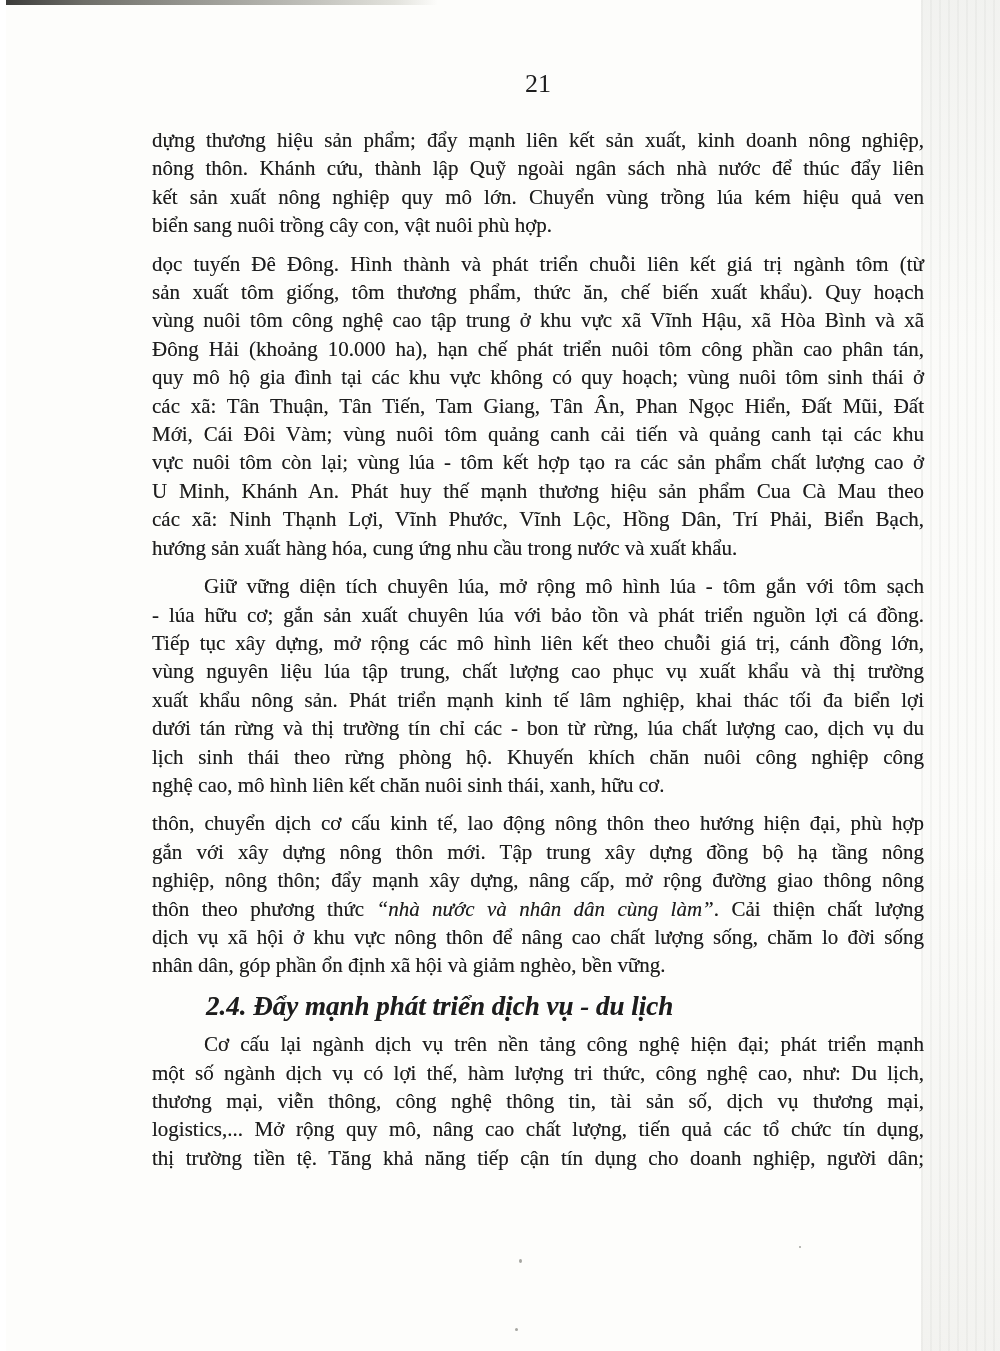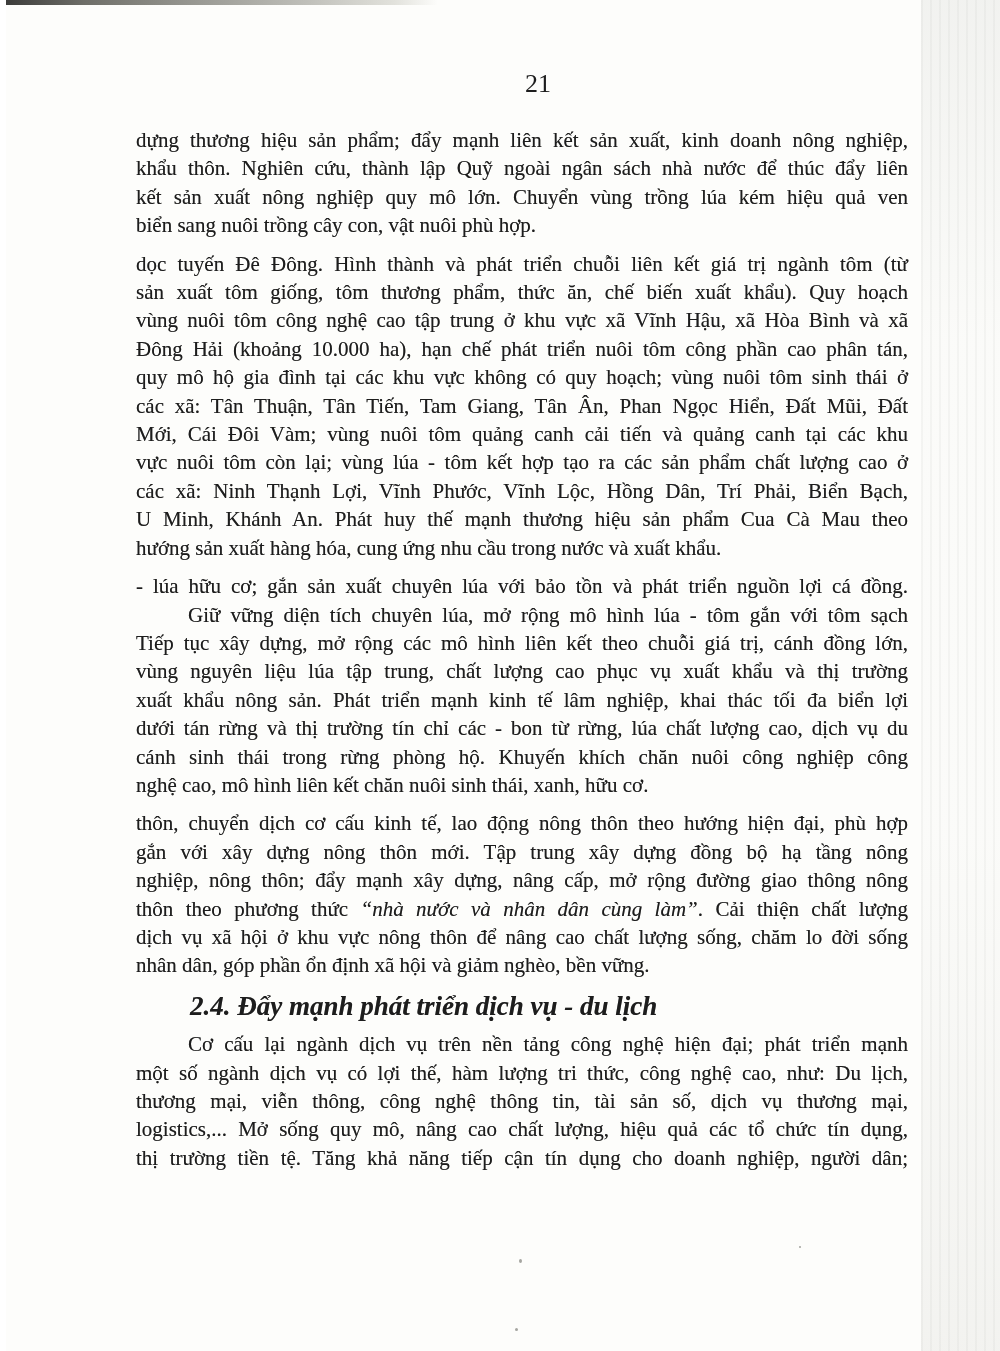--- a/index.html
+++ b/index.html
@@ -35,21 +35,21 @@
   .s1 { left: 513px; top: 1259px; width: 3px; height: 4px; }
   .s2 { left: 509px; top: 1328px; width: 3px; height: 3px; }
   .s3 { left: 793px; top: 1246px; width: 2px; height: 2px; }
 
   .pageno {
     position: absolute; top: 70px; left: 146px; width: 772px;
     text-align: center;
     font-size: 26px; line-height: 28px;
   }
   .text-block {
-    position: absolute; top: 126px; left: 130px; width: 772px;
+    position: absolute; top: 126px; left: 146px; width: 772px;
     font-size: 21px; line-height: 28.4px;
     text-shadow: 0 0 0.3px rgba(20,20,20,0.5);
   }
   .para { margin: 10px 0 0 0; }
   .para:first-child { margin-top: 0; }
   .jl { text-align: justify; text-align-last: justify; }
   .ll { text-align-last: left; }
   .ind { padding-left: 52px; }
   .heading {
     margin: 12px 0 7px 0;
@@ -69,63 +69,63 @@
   <div class="speck s1"></div>
   <div class="speck s2"></div>
   <div class="speck s3"></div>
 
   <div class="pageno">21</div>
 
   <div class="text-block">
 
     <div class="para">
       <div class="jl">dựng thương hiệu sản phẩm; đẩy mạnh liên kết sản xuất, kinh doanh nông nghiệp,</div>
-      <div class="jl">khẩu thôn. Nghiên cứu, thành lập Quỹ ngoài ngân sách nhà nước để thúc đẩy liên</div>
+      <div class="jl">nông thôn. Khánh cứu, thành lập Quỹ ngoài ngân sách nhà nước để thúc đẩy liên</div>
       <div class="jl">kết sản xuất nông nghiệp quy mô lớn. Chuyển vùng trồng lúa kém hiệu quả ven</div>
       <div class="jl ll">biển sang nuôi trồng cây con, vật nuôi phù hợp.</div>
     </div>
 
     <div class="para">
       <div class="jl">dọc tuyến Đê Đông. Hình thành và phát triển chuỗi liên kết giá trị ngành tôm (từ</div>
       <div class="jl">sản xuất tôm giống, tôm thương phẩm, thức ăn, chế biến xuất khẩu). Quy hoạch</div>
       <div class="jl">vùng nuôi tôm công nghệ cao tập trung ở khu vực xã Vĩnh Hậu, xã Hòa Bình và xã</div>
       <div class="jl">Đông Hải (khoảng 10.000 ha), hạn chế phát triển nuôi tôm công phần cao phân tán,</div>
       <div class="jl">quy mô hộ gia đình tại các khu vực không có quy hoạch; vùng nuôi tôm sinh thái ở</div>
       <div class="jl">các xã: Tân Thuận, Tân Tiến, Tam Giang, Tân Ân, Phan Ngọc Hiển, Đất Mũi, Đất</div>
       <div class="jl">Mới, Cái Đôi Vàm; vùng nuôi tôm quảng canh cải tiến và quảng canh tại các khu</div>
       <div class="jl">vực nuôi tôm còn lại; vùng lúa - tôm kết hợp tạo ra các sản phẩm chất lượng cao ở</div>
+      <div class="jl">U Minh, Khánh An. Phát huy thế mạnh thương hiệu sản phẩm Cua Cà Mau theo</div>
       <div class="jl">các xã: Ninh Thạnh Lợi, Vĩnh Phước, Vĩnh Lộc, Hồng Dân, Trí Phải, Biển Bạch,</div>
-      <div class="jl">U Minh, Khánh An. Phát huy thế mạnh thương hiệu sản phẩm Cua Cà Mau theo</div>
       <div class="jl ll">hướng sản xuất hàng hóa, cung ứng nhu cầu trong nước và xuất khẩu.</div>
     </div>
 
     <div class="para">
+      <div class="jl ind">Giữ vững diện tích chuyên lúa, mở rộng mô hình lúa - tôm gắn với tôm sạch</div>
       <div class="jl">- lúa hữu cơ; gắn sản xuất chuyên lúa với bảo tồn và phát triển nguồn lợi cá đồng.</div>
-      <div class="jl ind">Giữ vững diện tích chuyên lúa, mở rộng mô hình lúa - tôm gắn với tôm sạch</div>
       <div class="jl">Tiếp tục xây dựng, mở rộng các mô hình liên kết theo chuỗi giá trị, cánh đồng lớn,</div>
       <div class="jl">vùng nguyên liệu lúa tập trung, chất lượng cao phục vụ xuất khẩu và thị trường</div>
       <div class="jl">xuất khẩu nông sản. Phát triển mạnh kinh tế lâm nghiệp, khai thác tối đa biển lợi</div>
       <div class="jl">dưới tán rừng và thị trường tín chỉ các - bon từ rừng, lúa chất lượng cao, dịch vụ du</div>
-      <div class="jl">cánh sinh thái trong rừng phòng hộ. Khuyến khích chăn nuôi công nghiệp công</div>
+      <div class="jl">lịch sinh thái theo rừng phòng hộ. Khuyến khích chăn nuôi công nghiệp công</div>
       <div class="jl ll">nghệ cao, mô hình liên kết chăn nuôi sinh thái, xanh, hữu cơ.</div>
     </div>
 
     <div class="para">
       <div class="jl">thôn, chuyển dịch cơ cấu kinh tế, lao động nông thôn theo hướng hiện đại, phù hợp</div>
       <div class="jl">gắn với xây dựng nông thôn mới. Tập trung xây dựng đồng bộ hạ tầng nông</div>
       <div class="jl">nghiệp, nông thôn; đẩy mạnh xây dựng, nâng cấp, mở rộng đường giao thông nông</div>
       <div class="jl"><span>thôn theo phương thức </span><span class="it">“nhà nước và nhân dân cùng làm”</span><span>. Cải thiện chất lượng</span></div>
       <div class="jl">dịch vụ xã hội ở khu vực nông thôn để nâng cao chất lượng sống, chăm lo đời sống</div>
       <div class="jl ll">nhân dân, góp phần ổn định xã hội và giảm nghèo, bền vững.</div>
     </div>
 
     <div class="heading">2.4. Đẩy mạnh phát triển dịch vụ - du lịch</div>
 
     <div class="para">
       <div class="jl ind">Cơ cấu lại ngành dịch vụ trên nền tảng công nghệ hiện đại; phát triển mạnh</div>
       <div class="jl">một số ngành dịch vụ có lợi thế, hàm lượng tri thức, công nghệ cao, như: Du lịch,</div>
       <div class="jl">thương mại, viễn thông, công nghệ thông tin, tài sản số, dịch vụ thương mại,</div>
-      <div class="jl">logistics,... Mở sống quy mô, nâng cao chất lượng, hiệu quả các tổ chức tín dụng,</div>
+      <div class="jl">logistics,... Mở rộng quy mô, nâng cao chất lượng, tiến quả các tổ chức tín dụng,</div>
       <div class="jl">thị trường tiền tệ. Tăng khả năng tiếp cận tín dụng cho doanh nghiệp, người dân;</div>
     </div>
 
   </div>
 </div>
 
 </body></html>

